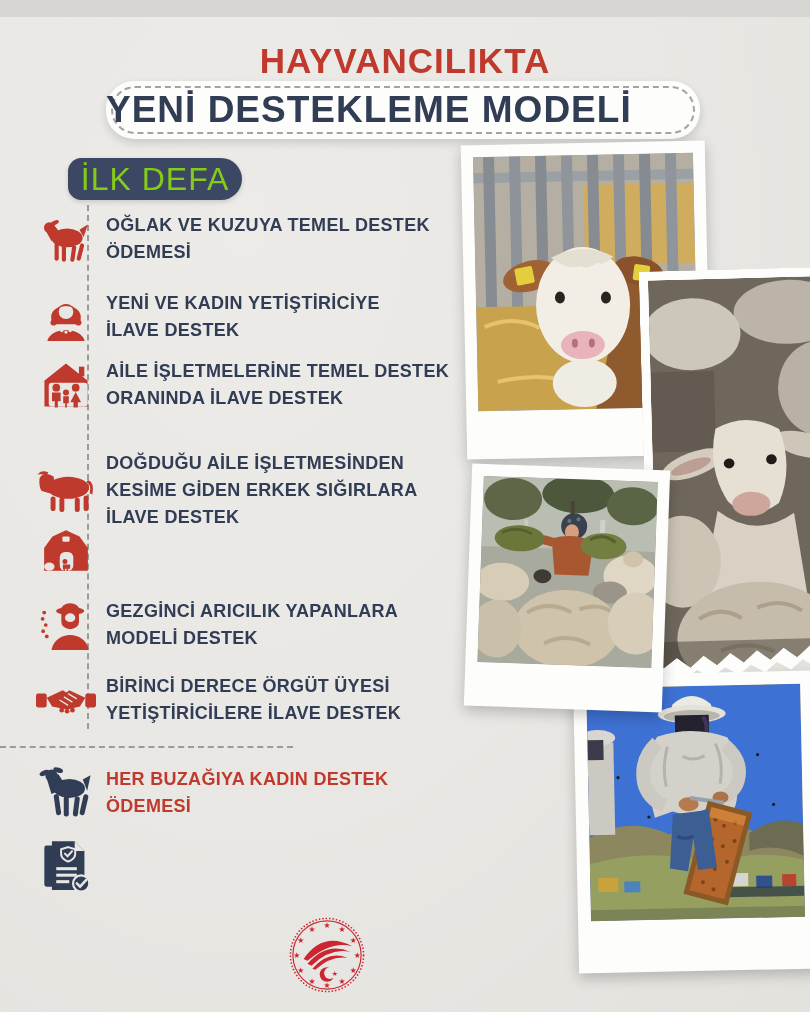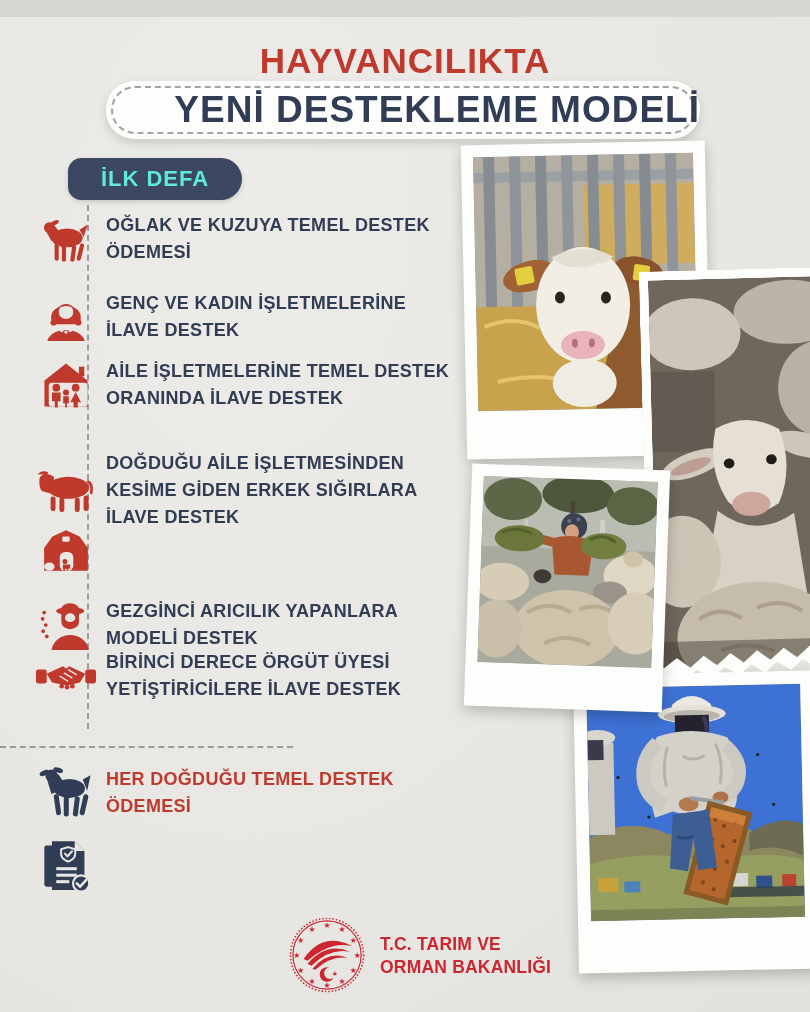--- a/index.html
+++ b/index.html
@@ -7,26 +7,26 @@
   .page{position:relative;width:810px;height:1012px;margin:17px auto;overflow:hidden;
         background:#e9e7e3;
         background-image:radial-gradient(ellipse at 30% 20%, #edebe7 0%, #e9e7e3 55%, #e3e1dc 100%);}
   
   .title1{position:absolute;left:0;top:24px;width:810px;text-align:center;
           font-size:35px;font-weight:800;letter-spacing:1px;color:#bf392d;}
   .title-card{position:absolute;left:106px;top:64px;width:594px;height:58px;background:#fdfdfc;
           border-radius:28px;box-shadow:0 4px 10px rgba(0,0,0,.14);}
   .title-card .dash{position:absolute;left:5px;top:5px;right:5px;bottom:5px;
           border:2px dashed #a3a3a1;border-radius:24px;}
-  .title2{position:absolute;left:0;top:8px;width:100%;text-align:right;
+  .title2{position:absolute;left:0;top:8px;width:100%;text-align:left;
           font-size:37px;font-weight:800;letter-spacing:1px;color:#313c55;}
   
   .badge{position:absolute;left:68px;top:141px;width:174px;height:42px;background:#3c4764;
          border-radius:14px 22px 22px 14px;display:flex;align-items:center;justify-content:center;
-         color:#5eead4;font-size:22px;font-weight:700;letter-spacing:1px;box-shadow:0 2px 5px rgba(0,0,0,.15);}
+         color:#84cc16;font-size:32px;font-weight:400;letter-spacing:1px;box-shadow:0 2px 5px rgba(0,0,0,.15);}
   
   .vline{position:absolute;left:87px;top:188px;height:524px;border-left:2px dashed #9c9b98;}
   .divider{position:absolute;left:0;top:729px;width:293px;border-top:2px dashed #9c9b98;}
   
   .item{position:absolute;left:34px;width:500px;display:flex;gap:8px;align-items:center;z-index:1;}
   .icon-box{width:64px;min-width:64px;display:flex;align-items:center;justify-content:center;}
   .icon-box svg{display:block;}
   .red-ic{color:#bf392d;}
   .navy-ic{color:#313c55;}
   .item-text{white-space:pre-line;font-weight:800;font-size:18px;line-height:27px;
@@ -91,21 +91,21 @@
       <svg width="50" height="50" viewBox="0 0 48 48" fill="currentColor">
         <path d="M10 27 C6 9 42 9 38 27 C41 31 36 34 33 31 L15 31 C12 34 7 31 10 27 Z"></path>
         <circle cx="24" cy="19" r="7" fill="#e9e7e3"></circle>
         <path d="M15 16 Q24 7 33 16 Q24 11 15 16 Z"></path>
         <path d="M6 47 C10 33 38 33 42 47 Z"></path>
         <circle cx="20" cy="37" r="1.6" fill="#e9e7e3"></circle>
           <circle cx="24" cy="38.5" r="1.6" fill="#e9e7e3"></circle>
           <circle cx="28" cy="37" r="1.6" fill="#e9e7e3"></circle>
       </svg>
     </span>
-    <div class="item-text txt-navy">GENÇ VE KADIN İŞLETMELERİNE
+    <div class="item-text txt-navy">YENİ VE KADIN YETİŞTİRİCİYE
 İLAVE DESTEK</div>
   </div>
 
   <div class="item" style="top:340px;min-height:56px">
     <span class="icon-box red-ic">
       <svg width="56" height="52" viewBox="0 0 52 48" fill="currentColor">
         <path d="M2 23 L26 4 L50 23 L46 20 L46 44 L6 44 L6 20 Z"></path>
         <rect x="38" y="7" width="5" height="9"></rect>
         <rect x="10" y="22" width="36" height="22" rx="3" fill="#e9e7e3"></rect>
         <circle cx="17" cy="26.5" r="3.6"></circle>
@@ -164,21 +164,21 @@
         <path d="M21 10 a9 7 0 0 1 18 0 z"></path>
         <path d="M21.5 12 h17 v9 a8.5 7 0 0 1 -17 0 z"></path>
         <ellipse cx="30" cy="17" rx="5" ry="4.2" fill="#e9e7e3"></ellipse>
         <path d="M12 48 C16 29 44 29 48 48 Z"></path>
       </svg>
     </span>
     <div class="item-text txt-navy">GEZGİNCİ ARICILIK YAPANLARA
 MODELİ DESTEK</div>
   </div>
 
-  <div class="item" style="top:631px;min-height:56px">
+  <div class="item" style="top:655px;min-height:56px">
     <span class="icon-box red-ic">
       <svg width="60" height="40" viewBox="0 0 56 36" fill="currentColor">
         <rect x="0" y="12" width="10" height="13" rx="2"></rect>
         <rect x="46" y="12" width="10" height="13" rx="2"></rect>
         <path d="M10 16 L25 9 L39 18 L30 27 L15 24 Z"></path>
         <path d="M46 16 L31 9 L19 19 L28 27 L41 24 Z"></path>
         <path d="M22 18 l8 5 M26 15 l8 5 M30 12 l8 5" stroke="#e9e7e3" stroke-width="1.3" fill="none"></path>
         <circle cx="24" cy="27.5" r="2.2"></circle>
           <circle cx="29" cy="28.5" r="2.2"></circle>
           <circle cx="34" cy="27.5" r="2.2"></circle>
@@ -196,21 +196,21 @@
         <circle cx="13" cy="10.5" r="5.5"></circle>
         <polygon points="9,14 19,9 27,21 13,27"></polygon>
         <ellipse cx="29" cy="22" rx="14" ry="8.5"></ellipse>
         <polygon points="41,14 48,10 45,24"></polygon>
         <rect x="16" y="27" width="4.5" height="19" rx="2" transform="rotate(-8 18 36)"></rect>
         <rect x="24" y="29" width="4.5" height="18" rx="2"></rect>
         <rect x="33" y="29" width="4.5" height="18" rx="2" transform="rotate(7 35 38)"></rect>
         <rect x="40" y="27" width="4.5" height="19" rx="2" transform="rotate(13 42 36)"></rect>
       </svg>
     </span>
-    <div class="item-text txt-red">HER DOĞDUĞU TEMEL DESTEK
+    <div class="item-text txt-red">HER BUZAĞIYA KADIN DESTEK
 ÖDEMESİ</div>
   </div>
 
   <div class="item" style="top:818px;min-height:60px">
     <span class="icon-box navy-ic">
       <svg width="52" height="58" viewBox="0 0 48 52" fill="currentColor">
         <rect x="4" y="8" width="9" height="38" rx="2"></rect>
         <path d="M11 4 H32 L41 13 V49 H11 Z"></path>
         <polygon points="32,4 41,13 32,13" fill="#e9e7e3"></polygon>
         <path d="M26 9.5 l6.5 2 v4.5 c0 4.5 -6.5 6.8 -6.5 6.8 s-6.5 -2.3 -6.5 -6.8 v-4.5 z" fill="none" stroke="#e9e7e3" stroke-width="1.8"></path>
@@ -391,16 +391,14 @@
       <g fill="#cc2631">
         <path d="M16 44 Q36 15 66 31 Q44 25 20 46 Z"></path>
         <path d="M20 49 Q40 26 64 37 Q44 32 24 51 Z"></path>
         <path d="M25 54 Q42 35 61 43 Q45 40 28 55 Z"></path>
         <circle cx="40" cy="60" r="7.5"></circle>
       </g>
       <circle cx="43" cy="58.5" r="6" fill="#e9e7e3"></circle>
       <text x="48" y="61.5" font-size="7" fill="#cc2631" text-anchor="middle" font-family="'DejaVu Sans',sans-serif">★</text>
     </svg>
   </div>
-  <div class="ministry">T.C. TARIM VE
-ORMAN BAKANLIĞI</div>
 
 </div>
 
 </body></html>

